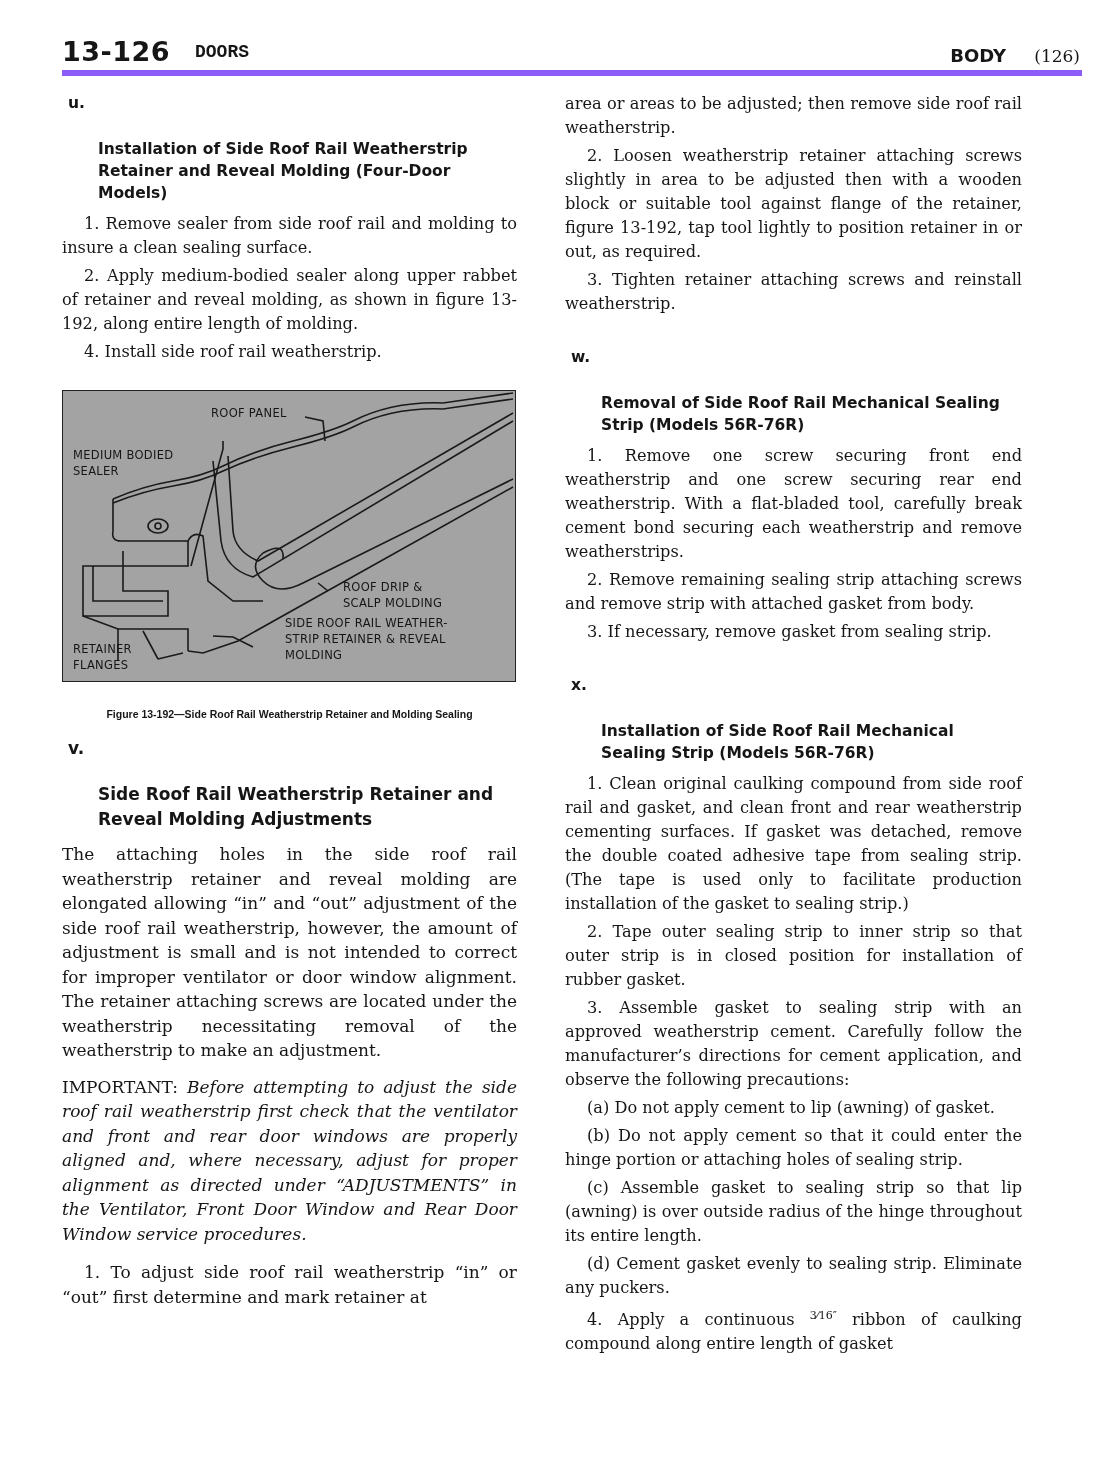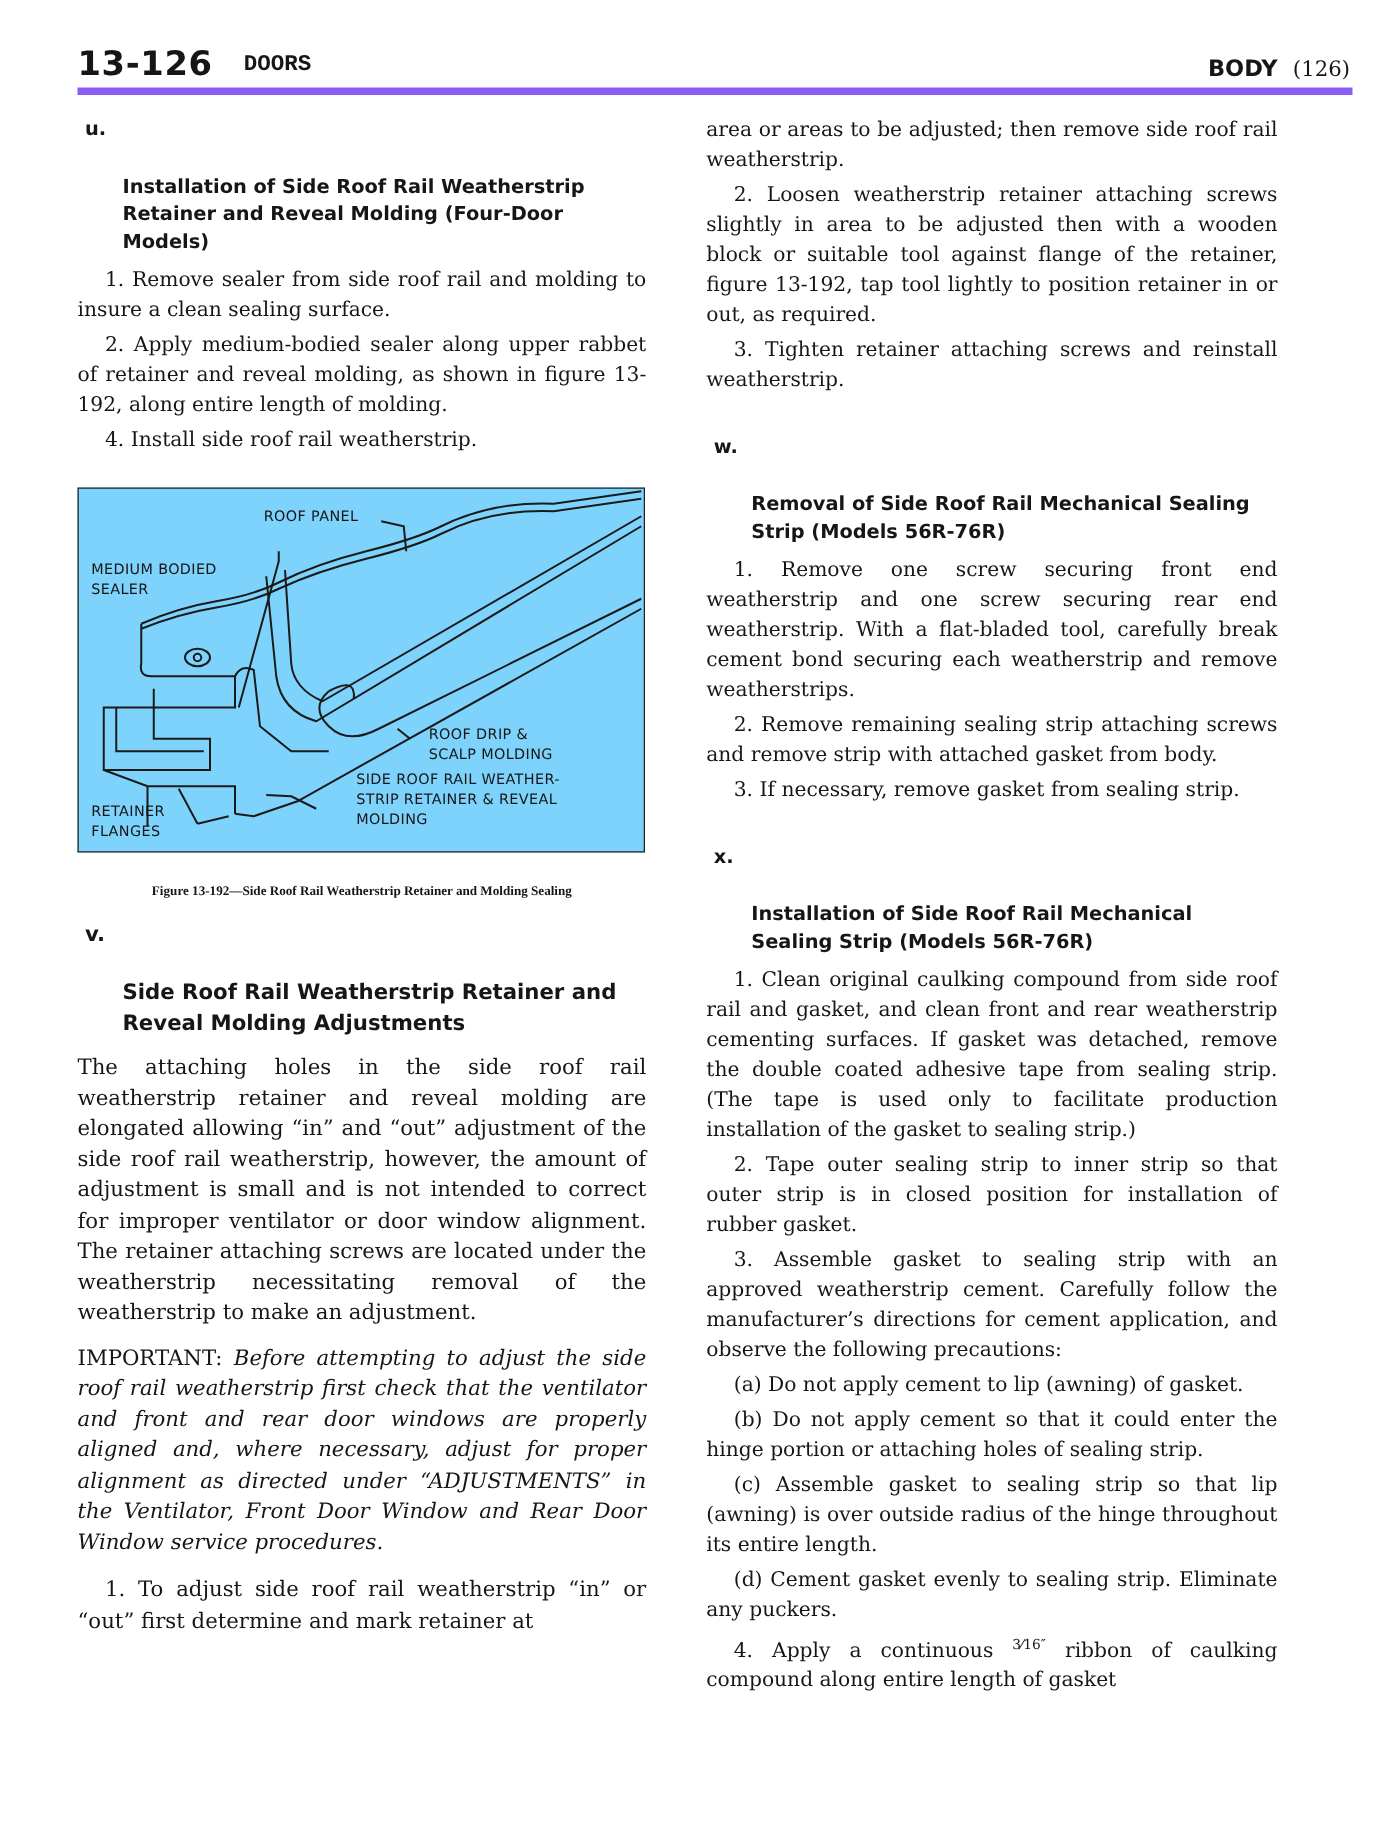--- a/index.html
+++ b/index.html
@@ -2,40 +2,40 @@
 <html><head>
 <meta charset="utf-8">
 <style>
   html, body { margin: 0; padding: 0; background: #ffffff; }
   body { width: 1100px; height: 1466px; position: relative; overflow: hidden; color: #161616; }
   .page { position: absolute; left: 0; top: 0; width: 1100px; height: 1466px; }
 
   .hdr { position: absolute; left: 62px; top: 36px; width: 1020px; height: 34px; border-bottom: 6px solid #8b5cf6; }
   .hdr-num { position: absolute; left: 0; top: 0; font-family: "DejaVu Sans", sans-serif; font-weight: bold; font-size: 27px; letter-spacing: 0.5px; }
   .hdr-sec { position: absolute; left: 133px; top: 6px; font-family: Liberation Mono, monospace; font-weight: bold; font-size: 18px; }
-  .hdr-right { position: absolute; right: 60px; top: 9px; font-family: "DejaVu Sans", sans-serif; font-weight: bold; font-size: 18px; }
+  .hdr-right { position: absolute; right: 76px; top: 9px; font-family: "DejaVu Sans", sans-serif; font-weight: bold; font-size: 18px; }
   .hdr-page { position: absolute; right: 2px; top: 10px; font-family: "DejaVu Serif", serif; font-size: 17px; }
 
   .col { position: absolute; top: 92px; }
   .col-left { left: 62px; width: 455px; }
   .col-right { left: 565px; width: 457px; }
 
   .sechead { font-family: "DejaVu Sans", sans-serif; font-weight: bold; font-size: 15.5px; line-height: 22px; margin: 0 0 8px 0; display: flex; }
   .sechead .letter { width: 30px; flex: none; padding-left: 6px; }
   .sechead .txt { flex: 1; margin-top: 46px; }
   .sechead.large { font-size: 17px; line-height: 25px; }
 
   p.body { font-family: "DejaVu Serif", serif; font-size: 16.2px; line-height: 24px; margin: 0 0 4px 0; text-align: justify; }
   p.body.indent { text-indent: 22px; }
   p.body i { font-style: italic; }
 
-  .figure { position: relative; width: 452px; height: 290px; border: 1.5px solid #222; margin: 26px 0 0 0; background: #7dd3fc; }
+  .figure { position: relative; width: 452px; height: 290px; border: 1.5px solid #222; margin: 26px 0 0 0; background: #a3a3a3; }
   .figure svg { position: absolute; left: 0; top: 0; }
   .flabel { position: absolute; font-family: "DejaVu Sans", sans-serif; font-size: 11.5px; line-height: 16px; letter-spacing: 0.3px; white-space: pre; }
-  .caption { font-family: Liberation Serif, serif; font-weight: bold; font-size: 10.5px; line-height: 16px; text-align: center; margin: 24px 0 14px 0; }
+  .caption { font-family: Liberation Sans, sans-serif; font-weight: bold; font-size: 10.5px; line-height: 16px; text-align: center; margin: 24px 0 14px 0; }
 
   .gap-lg { height: 26px; }
   .frac { font-size: 11px; vertical-align: super; }
 </style>
 </head>
 <body>
 
 <div class="page">
 
   <div class="hdr">

